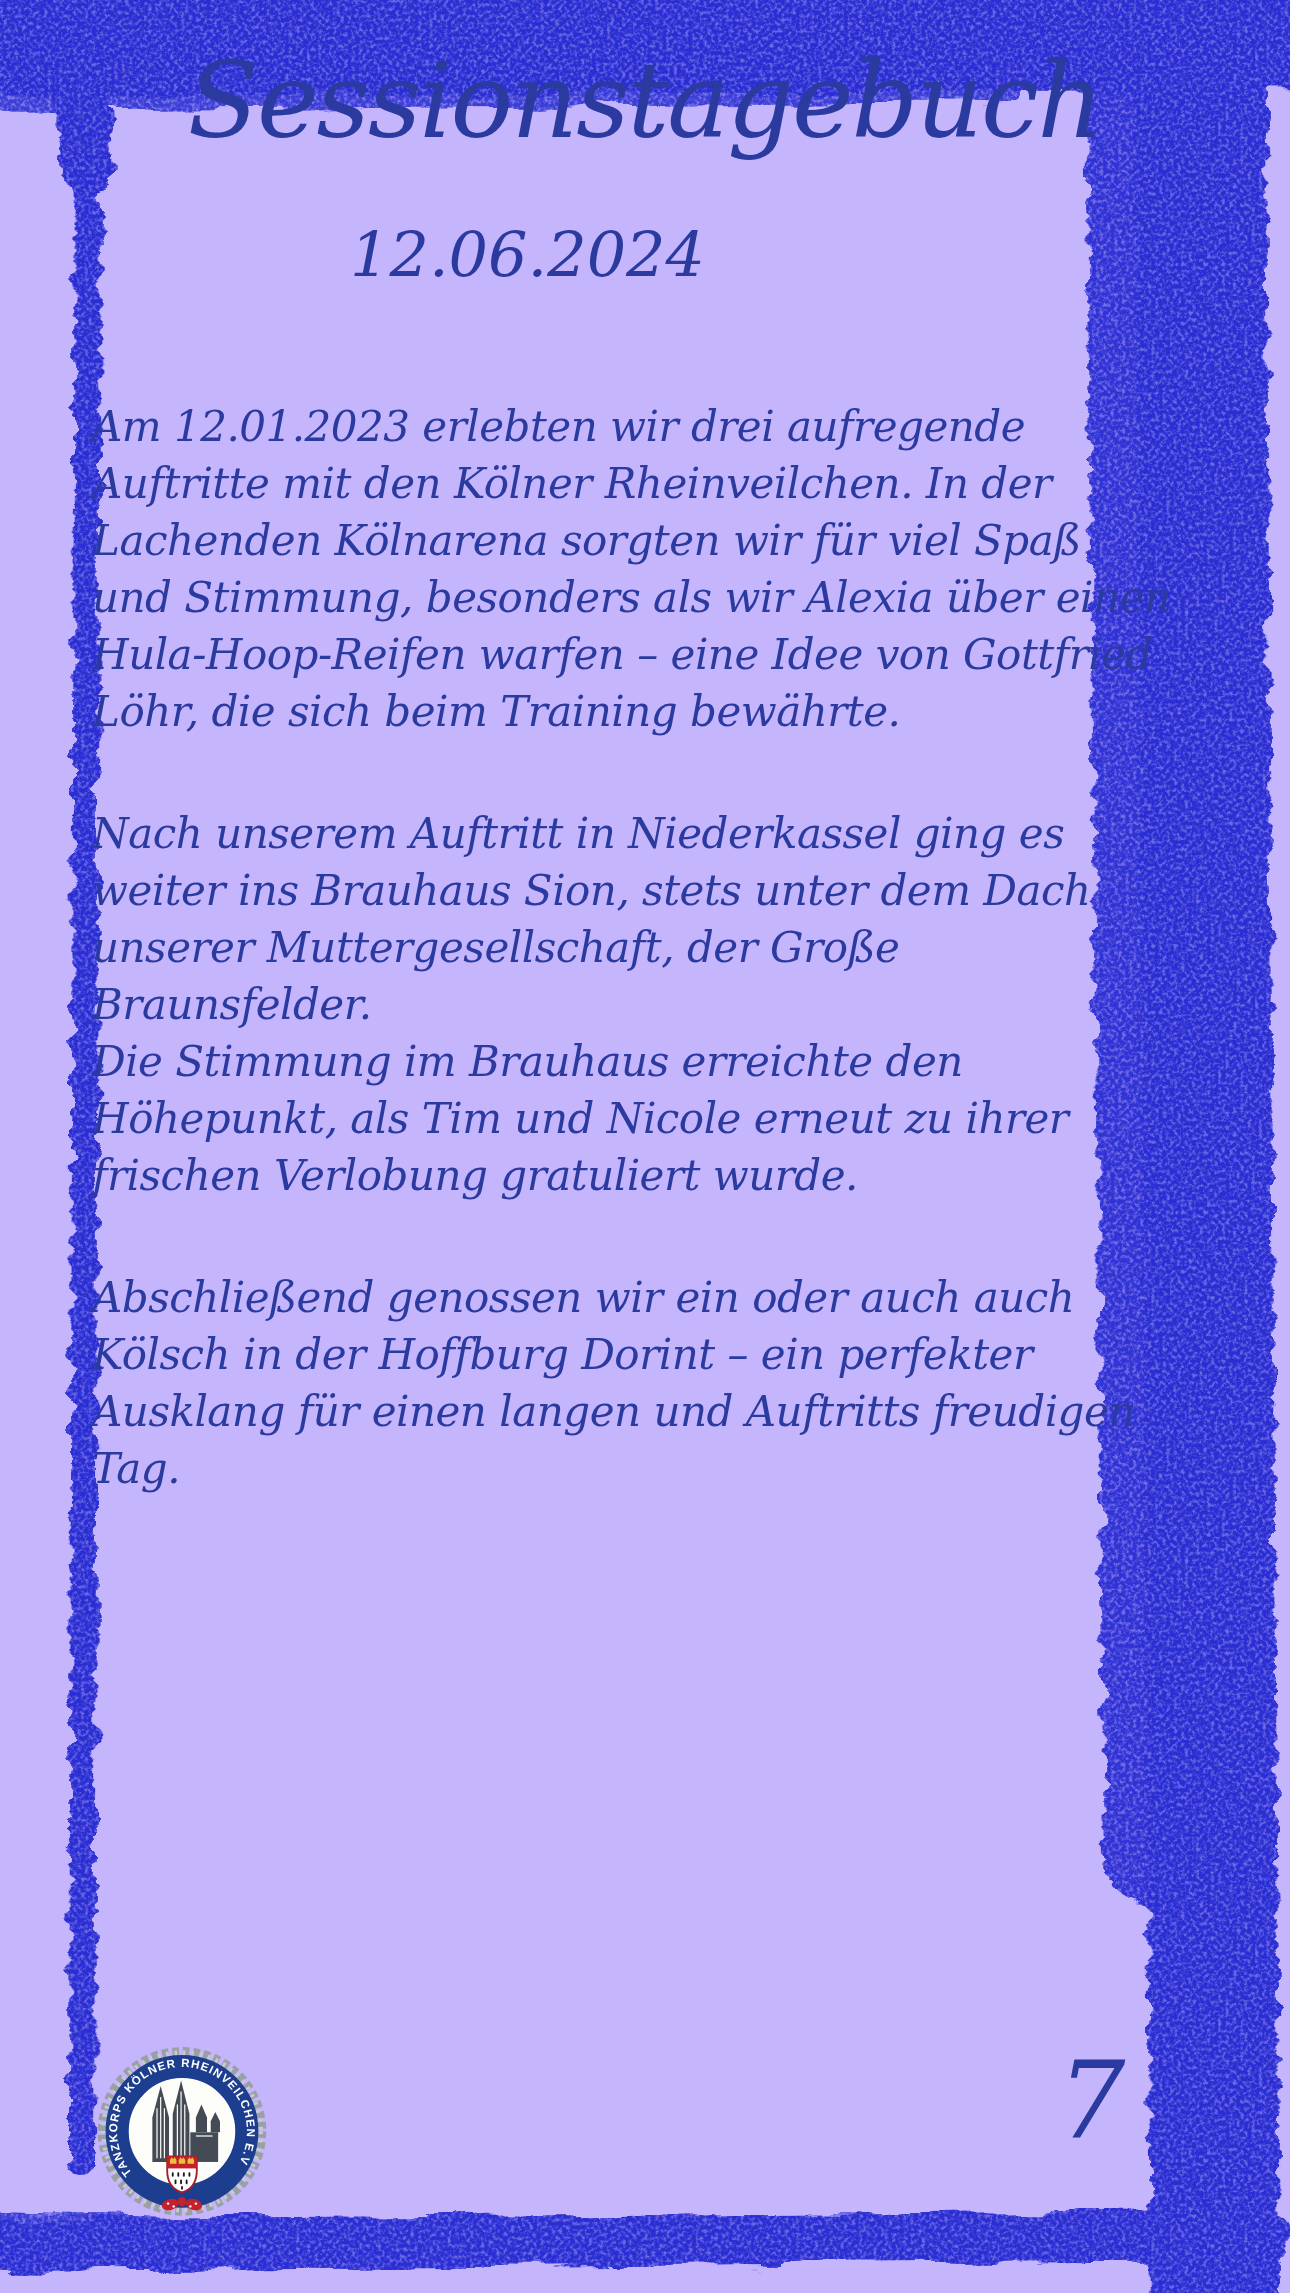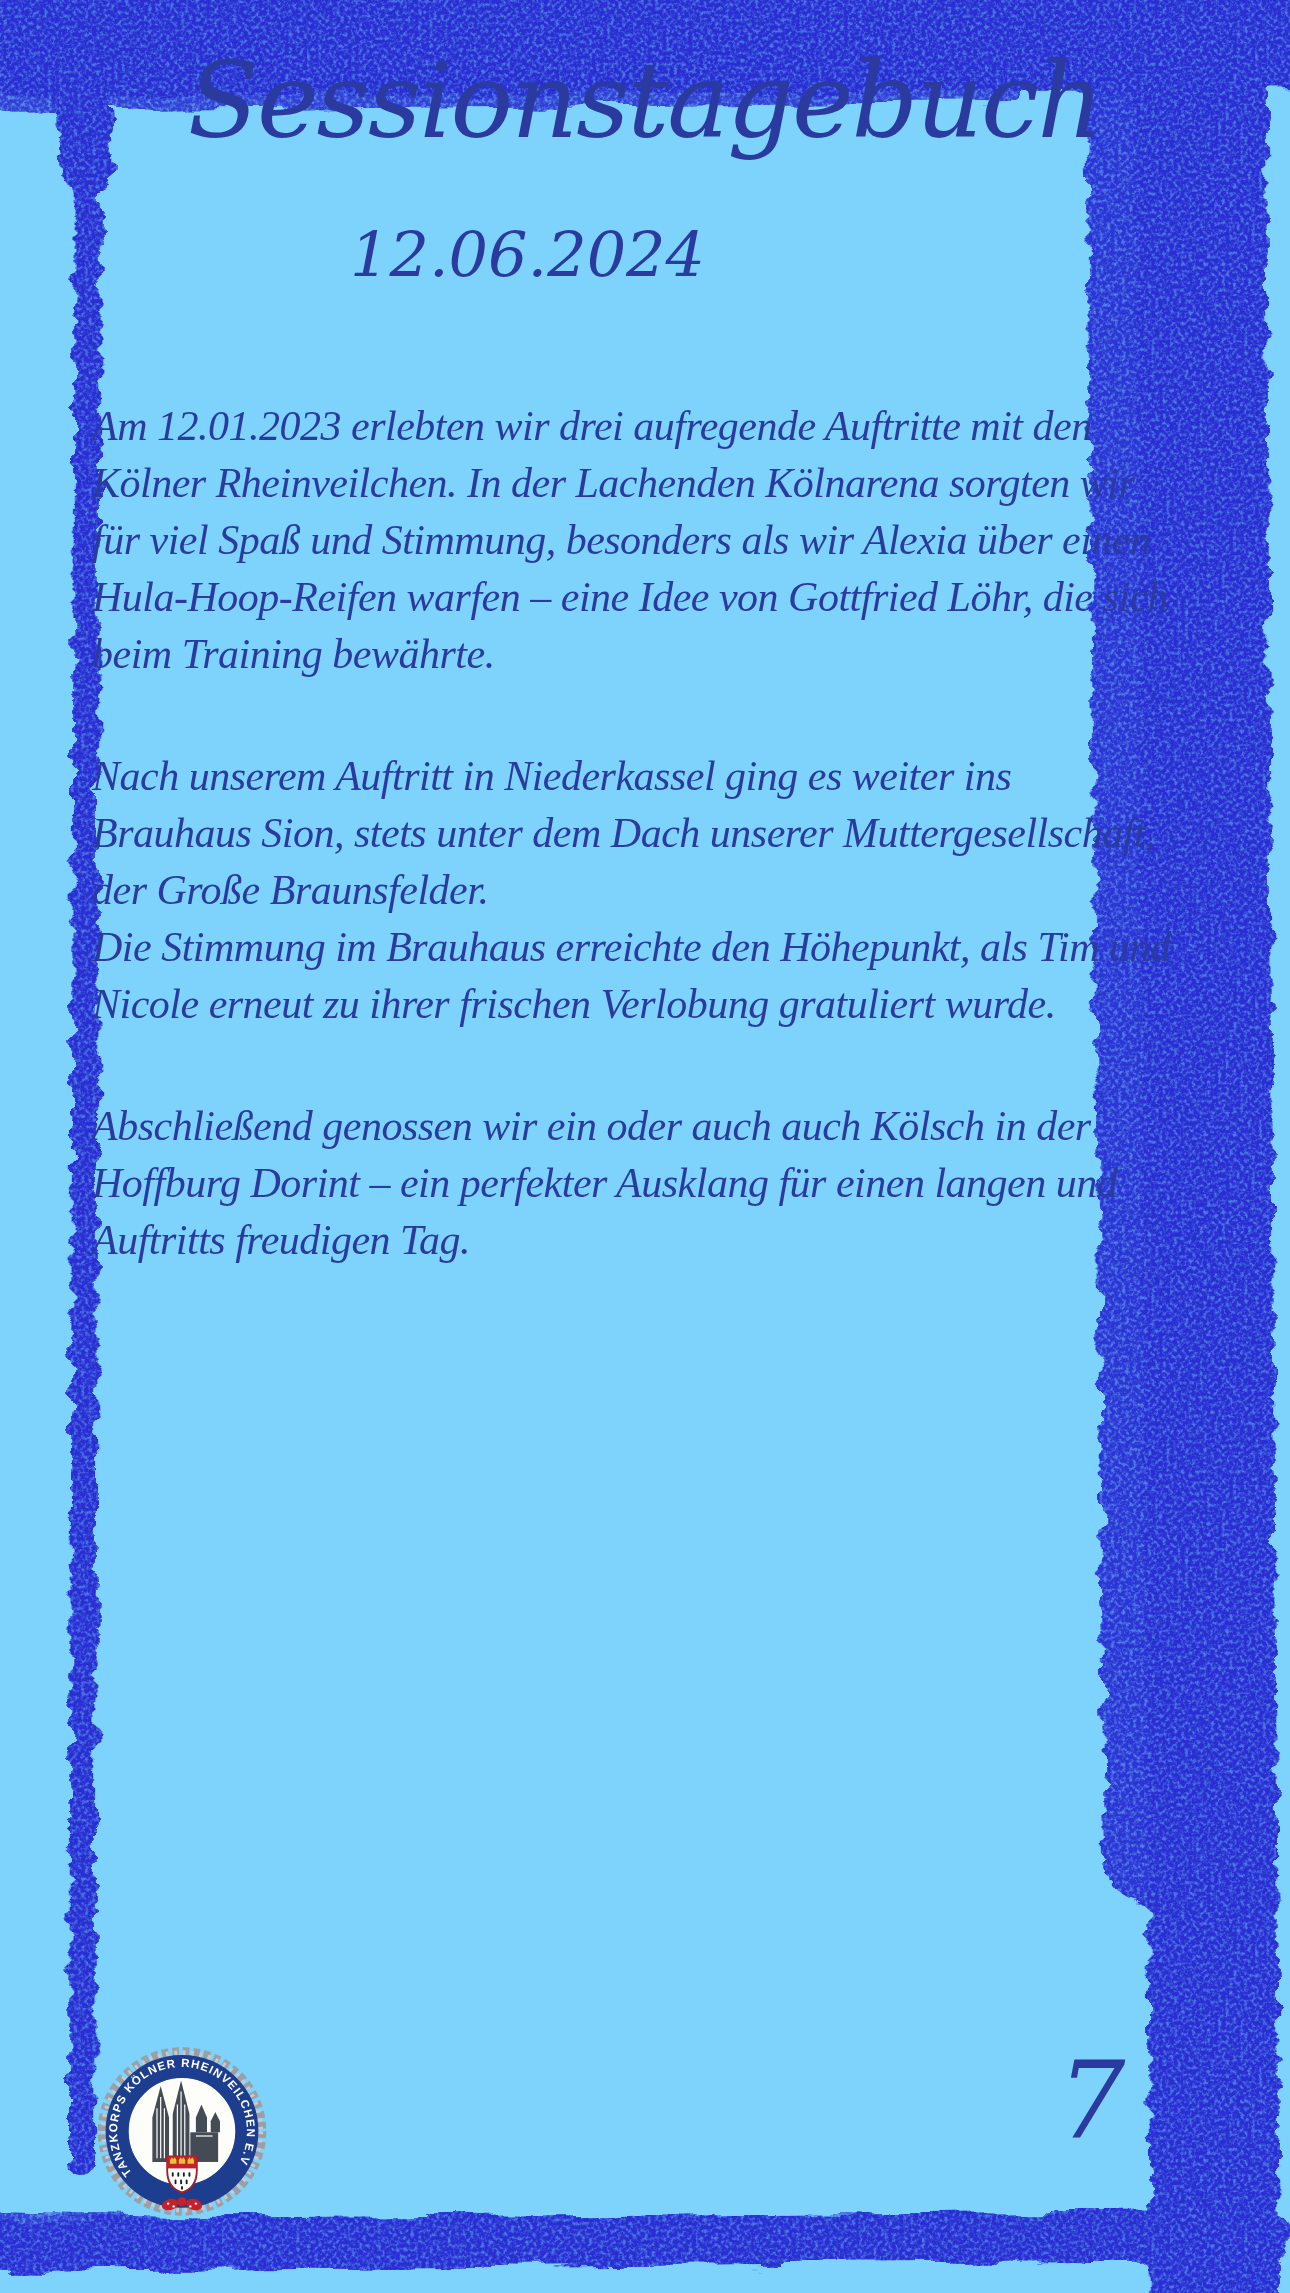--- a/index.html
+++ b/index.html
@@ -1,19 +1,19 @@
 <!DOCTYPE html>
 <html><head>
 <meta charset="utf-8">
 <style>
   html,body{margin:0;padding:0;background:#e8e8e8;}
   .page{
     position:relative;
     width:1290px;height:2293px;
-    background:#7dd3fc;
+    background:#c4b5fd;
     overflow:hidden;
     font-family:"DejaVu Serif", serif;
   }
   .ink{color:#2b3a9e;font-style:italic;}
   .title{
     position:absolute;left:0;right:0;top:44px;
     text-align:center;
     font-size:104px;line-height:1.1;
     letter-spacing:-2px;
     z-index:2;
@@ -23,21 +23,21 @@
     text-align:center;
     font-size:62px;
     z-index:2;
   }
   .body-text{
     position:absolute;left:92px;top:398px;width:1080px;
     font-size:42px;line-height:57px;
     letter-spacing:-0.5px;
     z-index:2;
   }
-  .body-text p{margin:0 0 65px 0;white-space:pre-line;font-family:Liberation Serif, serif;}
+  .body-text p{margin:0 0 65px 0;white-space:pre-line;}
   .signature{
     position:absolute;left:262px;top:2062px;
     font-size:96px;line-height:1;
     z-index:3;
   }
   .page-number{
     position:absolute;left:1058px;top:2048px;
     font-size:106px;line-height:1;
     z-index:3;
   }

